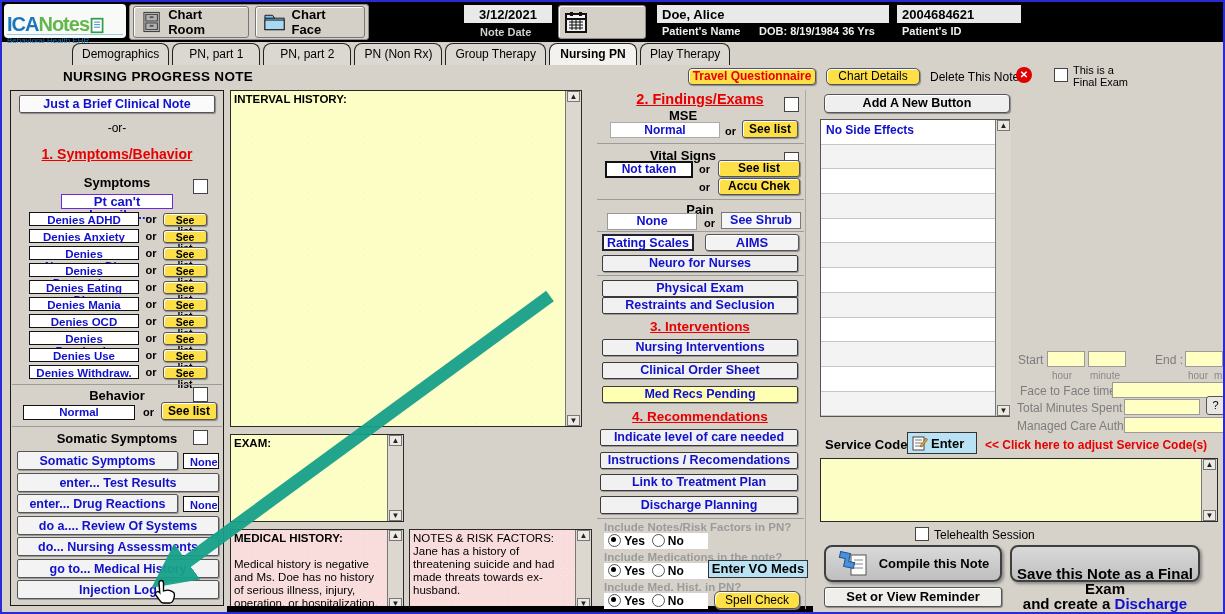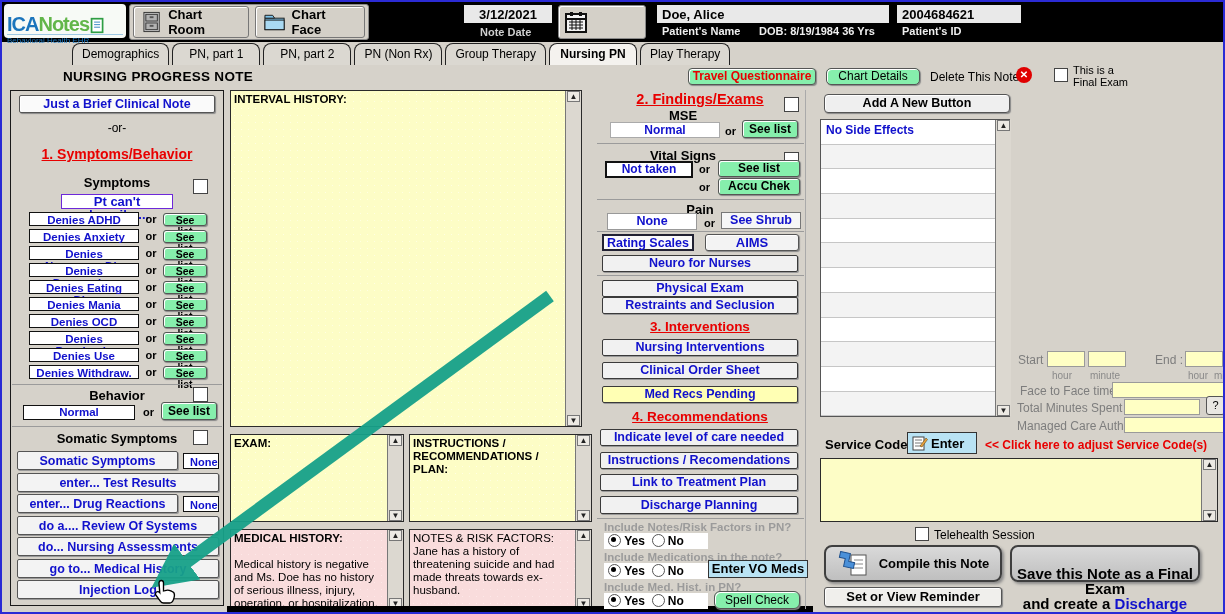--- a/index.html
+++ b/index.html
@@ -19,21 +19,21 @@
   .pfield{position:absolute;background:#e9e9e9;color:#000;font-weight:bold;font-size:13px;padding:2px 5px;box-sizing:border-box;}
   
   #tabs{position:absolute;left:70px;top:41px;height:22px;display:flex;gap:3px;}
   .tab{min-width:88px;padding:3px 9px 0;border:1px solid #222;border-bottom:none;border-radius:8px 8px 0 0;
        background:#dbd8d1;font-size:12px;text-align:center;box-sizing:border-box;cursor:pointer;}
   .tab.active{background:#f4f2ee;font-weight:bold;}
   
   .chk{position:absolute;width:14px;height:14px;background:#fff;border:1px solid #444;box-sizing:border-box;cursor:pointer;}
   .radio{display:inline-block;width:11px;height:11px;border:1px solid #555;border-radius:50%;background:#fff;vertical-align:-2px;cursor:pointer;}
   .radio.sel::after{content:"";display:block;width:5px;height:5px;margin:2px;background:#000;border-radius:50%;}
-  .graybtn{background:#86efac;border:1px solid #555;border-radius:3px;box-shadow:inset 1px 1px 0 #fff,1px 1px 1px #888;
+  .graybtn{background:#fde047;border:1px solid #555;border-radius:3px;box-shadow:inset 1px 1px 0 #fff,1px 1px 1px #888;
            font-weight:bold;color:#000;text-align:center;cursor:pointer;box-sizing:border-box;}
   .whitebtn{background:#fff;border:1px solid #777;color:#1111cc;font-weight:bold;text-align:center;cursor:pointer;box-sizing:border-box;}
   .mbtn{position:absolute;left:600px;width:196px;height:17px;line-height:15px;background:#f1f1f1;border:1px solid #3a3a3a;border-radius:2px;
         color:#1111cc;font-weight:bold;font-size:12.5px;text-align:center;box-shadow:1px 1px 0 #999;cursor:pointer;box-sizing:border-box;}
   .rhead{position:absolute;left:596px;width:204px;text-align:center;color:#e80000;font-weight:bold;text-decoration:underline;font-size:13.5px;}
   .blab{position:absolute;font-weight:bold;font-size:13px;color:#000;}
   .qtext{position:absolute;left:602px;color:#9b9b9b;font-weight:bold;font-size:11.5px;}
   .radiorow{position:absolute;left:602px;width:104px;height:16px;background:#fff;font-weight:bold;font-size:12px;padding:1px 4px;box-sizing:border-box;}
   .lbl{color:#7d7d7d;font-size:12px;position:absolute;}
   .slbl{color:#8a8a8a;font-size:10px;position:absolute;}
@@ -241,24 +241,20 @@
         </div>
       </div>
   </div>
 
   <div class="tpanel" style="left:228px;top:88px;width:352px;height:337px;">
     <div class="inner"><b>INTERVAL HISTORY:</b></div>
     <div class="vscroll"></div>
   </div>
   <div class="tpanel" style="left:228px;top:432px;width:174px;height:88px;">
     <div class="inner"><b>EXAM:</b></div>
-    <div class="vscroll"></div>
-  </div>
-  <div class="tpanel" style="left:407px;top:432px;width:183px;height:88px;">
-    <div class="inner"><b>INSTRUCTIONS / RECOMMENDATIONS / PLAN:</b></div>
     <div class="vscroll"></div>
   </div>
   <div class="tpanel pink" style="left:228px;top:527px;width:174px;height:81px;">
     <div class="inner"><b>MEDICAL HISTORY:</b><br><br><span>Medical history is negative and Ms. Doe has no history of serious illness, injury, operation, or hospitalization. Does not have</span></div>
     <div class="vscroll"></div>
   </div>
   <div class="tpanel pink" style="left:407px;top:527px;width:183px;height:81px;">
     <div class="inner"><span>NOTES &amp; RISK FACTORS: Jane has a history of threatening suicide and had made threats towards ex-husband.</span><br><br></div>
     <div class="vscroll"></div>
   </div>

